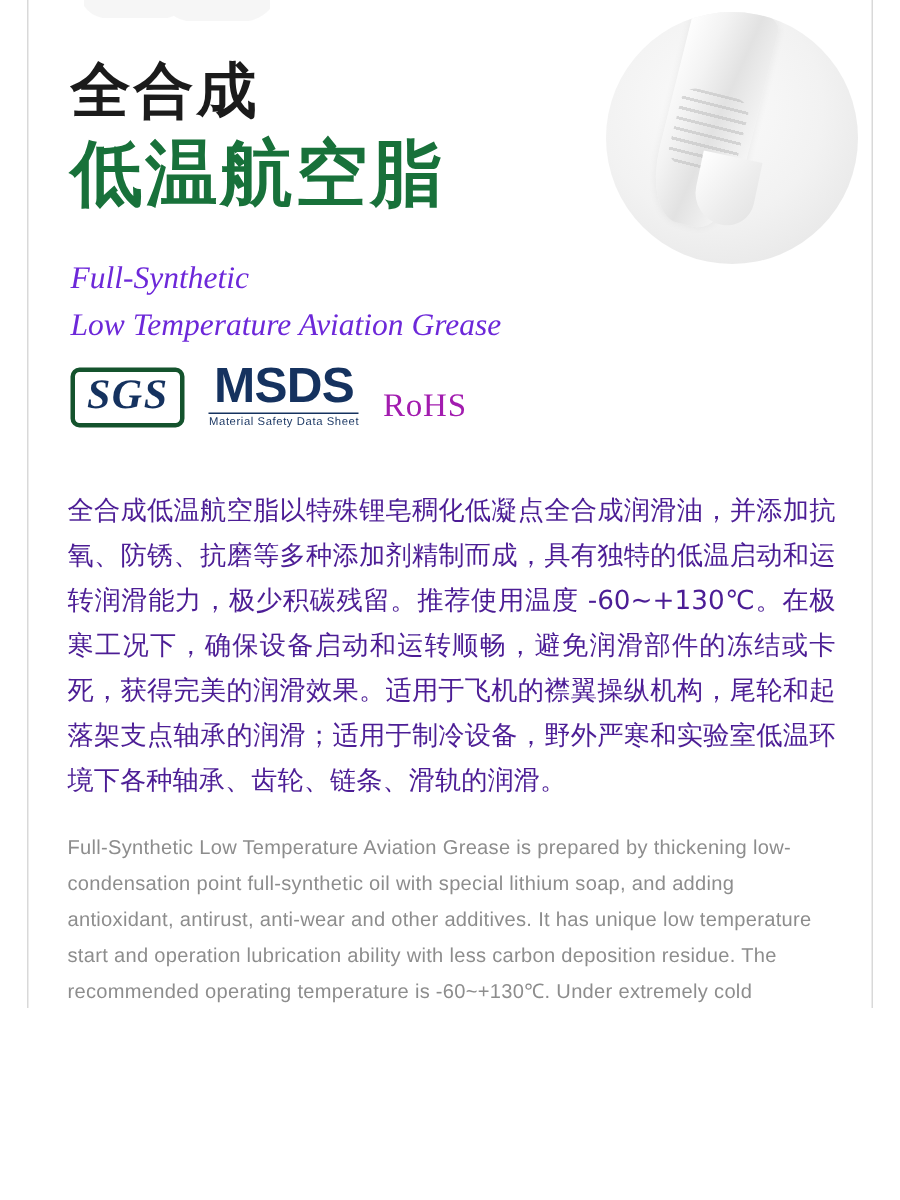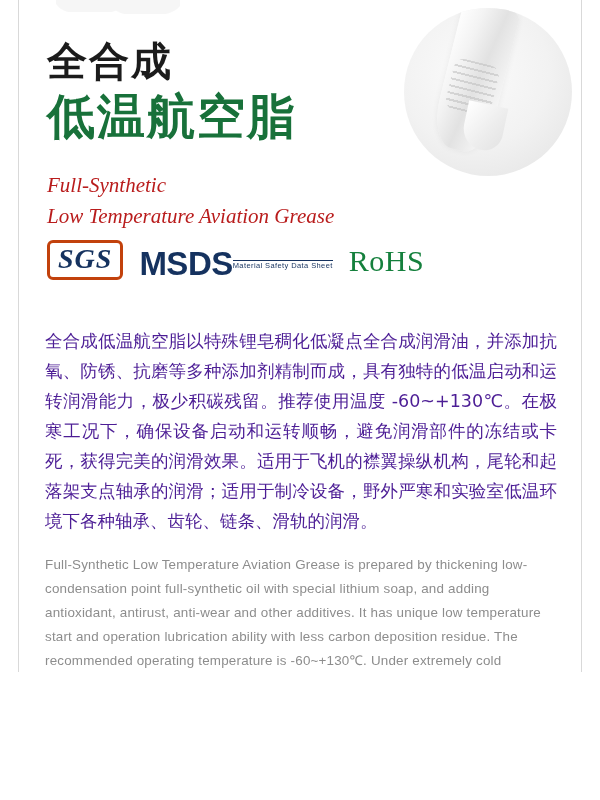--- a/index.html
+++ b/index.html
@@ -113,50 +113,50 @@
     color: #18713a;
     letter-spacing: 2px;
     line-height: 1.2;
     margin: 4px 0 0 0;
   }
   .title-en {
     margin-top: 24px;
     font-family: "Liberation Serif", serif;
     font-style: italic;
     font-size: 21px;
-    color: #b91c1c;
+    color: #6d28d9;
     line-height: 1.5;
   }
   .title-en div { white-space: nowrap; }
 
   
   .certs {
     position: absolute;
     left: 47px;
     top: 240px;
     display: flex;
     align-items: flex-end;
     gap: 16px;
   }
   .sgs {
     display: inline-block;
-    border: 3px solid #c2410c;
+    border: 3px solid #14532d;
     border-radius: 6px;
     padding: 1px 8px 2px 8px;
     font-family: "Liberation Serif", serif;
     font-weight: bold;
     font-style: italic;
     font-size: 28px;
     color: #15325f;
     letter-spacing: 1px;
     line-height: 1.1;
   }
   .msds-wrap {
     display: flex;
-    flex-direction: row;
+    flex-direction: column;
     align-items: center;
     line-height: 1;
   }
   .msds {
     font-family: "Liberation Sans", sans-serif;
     font-weight: bold;
     font-size: 33px;
     color: #15325f;
     letter-spacing: -0.5px;
   }
@@ -166,22 +166,22 @@
     font-size: 7.5px;
     color: #15325f;
     letter-spacing: 0.4px;
     border-top: 1px solid #15325f;
     padding-top: 1px;
     width: 100%;
     text-align: right;
   }
   .rohs {
     font-family: "Liberation Serif", serif;
-    font-size: 30px;
-    color: #15803d;
+    font-size: 22px;
+    color: #a21caf;
     letter-spacing: 0.5px;
     padding-bottom: 2px;
   }
 
   
   .body-cn {
     position: absolute;
     left: 45px;
     top: 308px;
     width: 512px;

